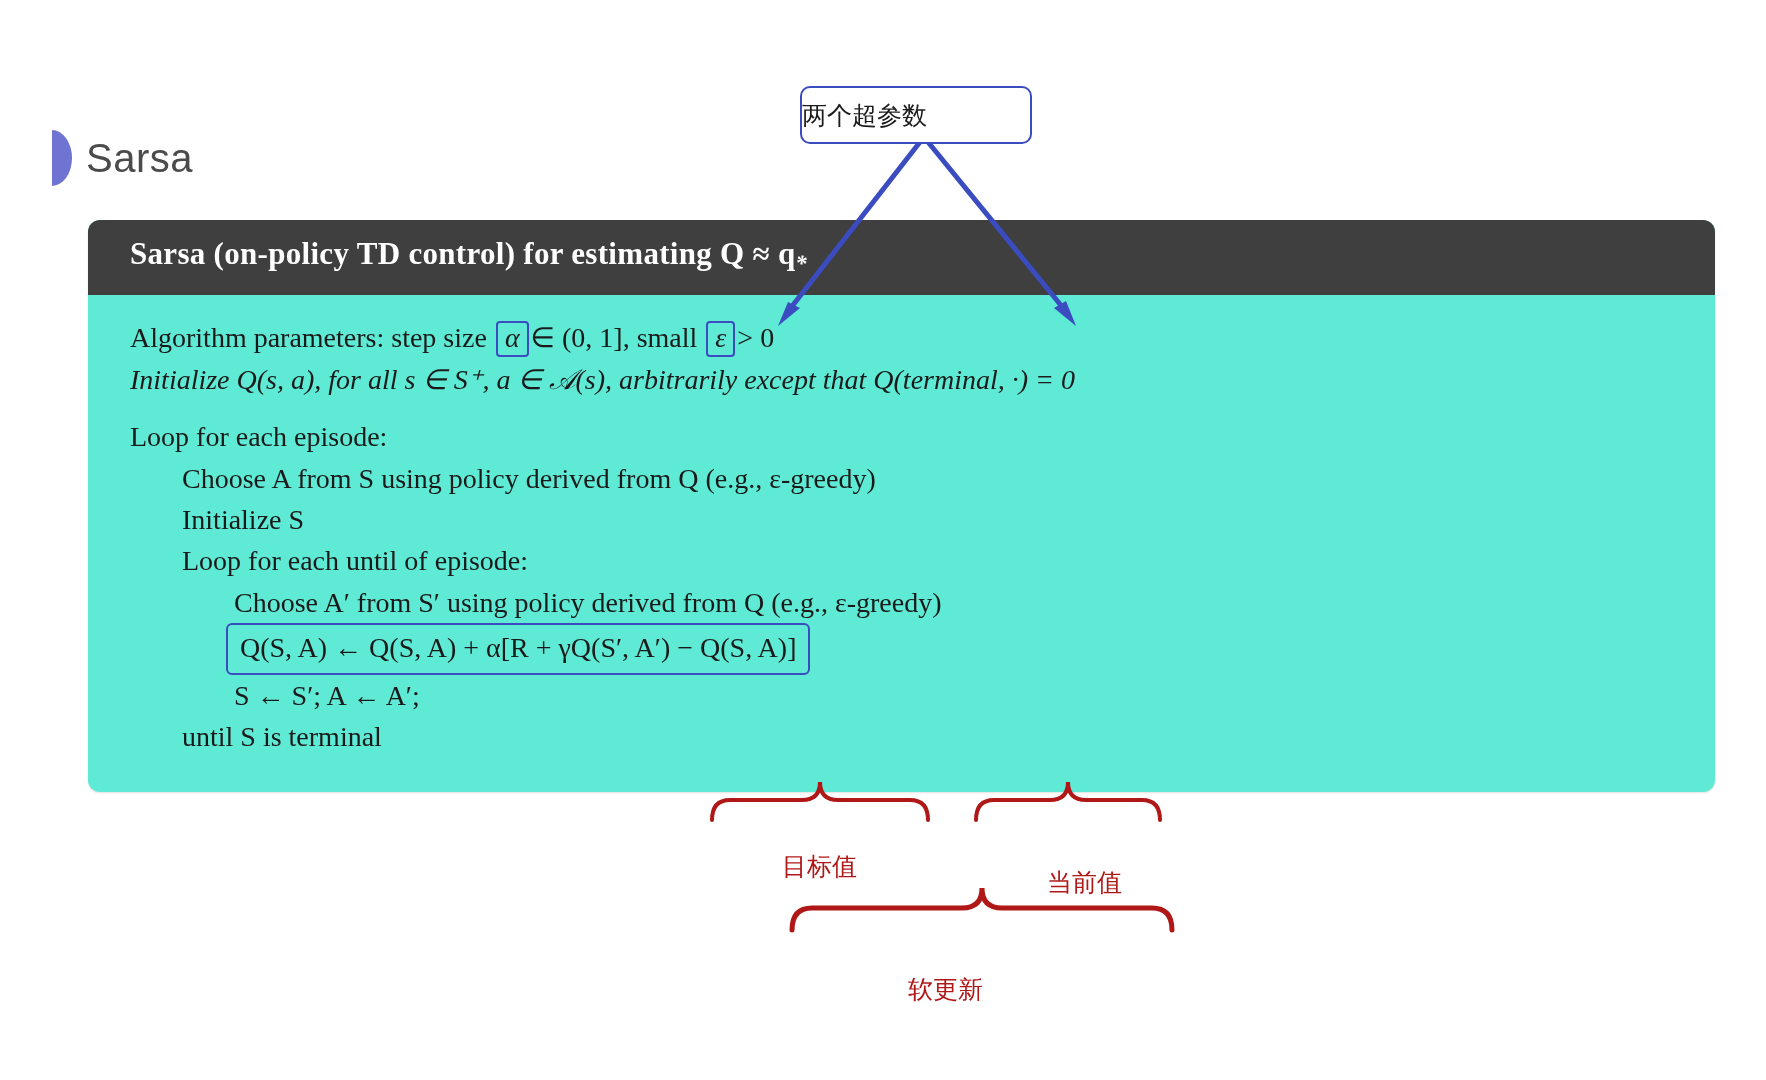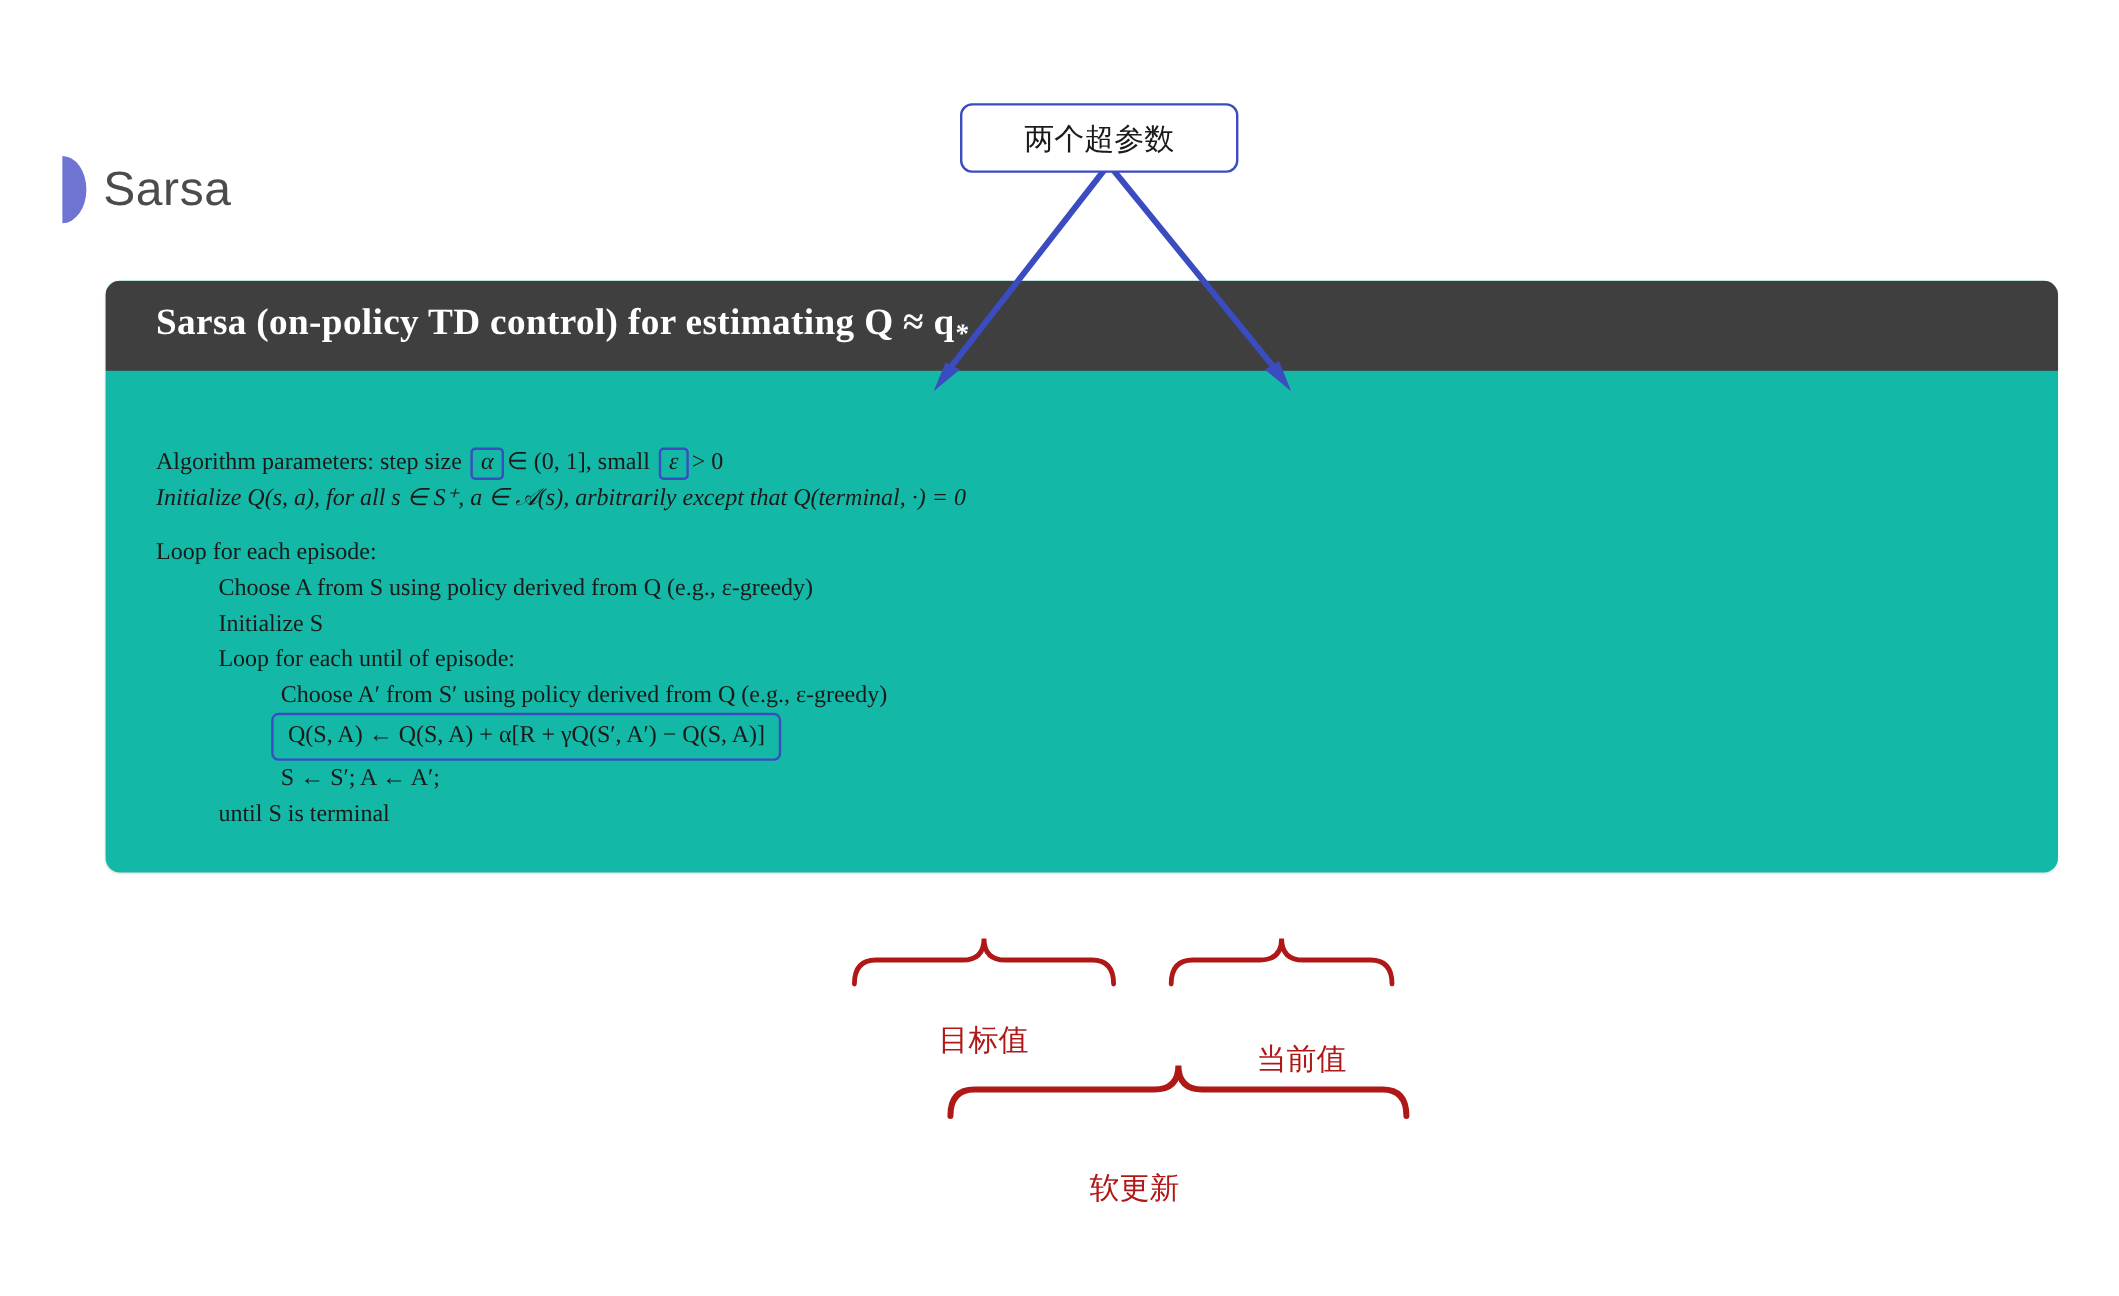--- a/index.html
+++ b/index.html
@@ -43,40 +43,39 @@
     font-family: "Liberation Sans", sans-serif;
     font-size: 40px;
     color: #4b4b4b;
     letter-spacing: .5px;
   }
 
   
   .algo-box {
     position: absolute;
     left: 88px;
-    top: 234px;
+    top: 220px;
     width: 1627px;
-    background: #14b8a6;
+    background: #5eead4;
     border-radius: 12px;
     box-shadow: 0 1px 2px rgba(0,0,0,.12);
     overflow: hidden;
   }
   .algo-header {
     background: #3f3f3f;
     color: #ffffff;
     font-size: 31px;
     font-weight: bold;
     padding: 16px 42px 18px 42px;
     letter-spacing: .3px;
   }
   .algo-body {
     padding: 22px 42px 34px 42px;
-    font-size: 20px;
+    font-size: 28px;
     line-height: 1.48;
-    margin-top: 40px;
   }
   .ln { white-space: nowrap; }
   .ind1 { padding-left: 52px; }
   .ind2 { padding-left: 104px; }
   .gap { height: 16px; }
   .it { font-style: italic; }
   .sub { font-size: .72em; vertical-align: sub; }
 
   
   .param-box {
@@ -106,21 +105,20 @@
     width: 228px;
     height: 54px;
     border: 2px solid #3b4cc0;
     border-radius: 10px;
     background: #ffffff;
     color: #1b1b1b;
     font-family: Liberation Serif, serif;
     font-size: 25px;
     display: flex;
     align-items: center;
-    justify-content: center;
     z-index: 5;
   }
 
   
   .overlay {
     position: absolute;
     left: 0; top: 0;
     width: 1766px; height: 1080px;
     pointer-events: none;
     z-index: 4;

